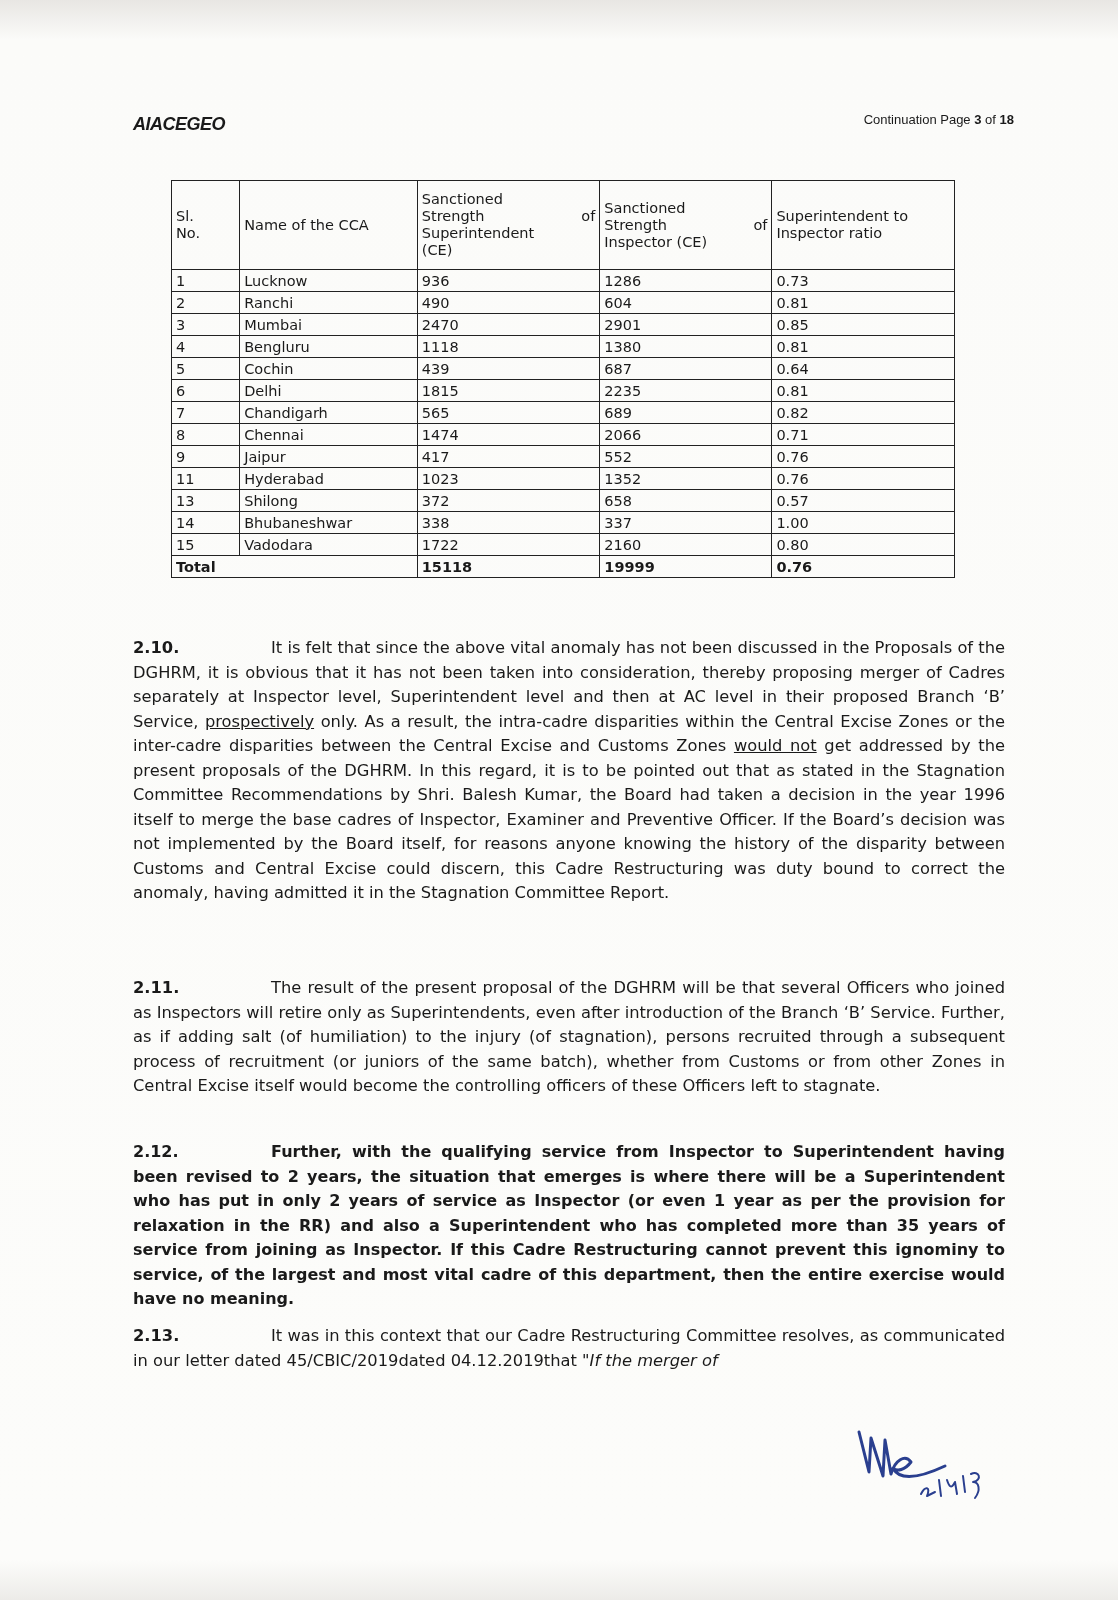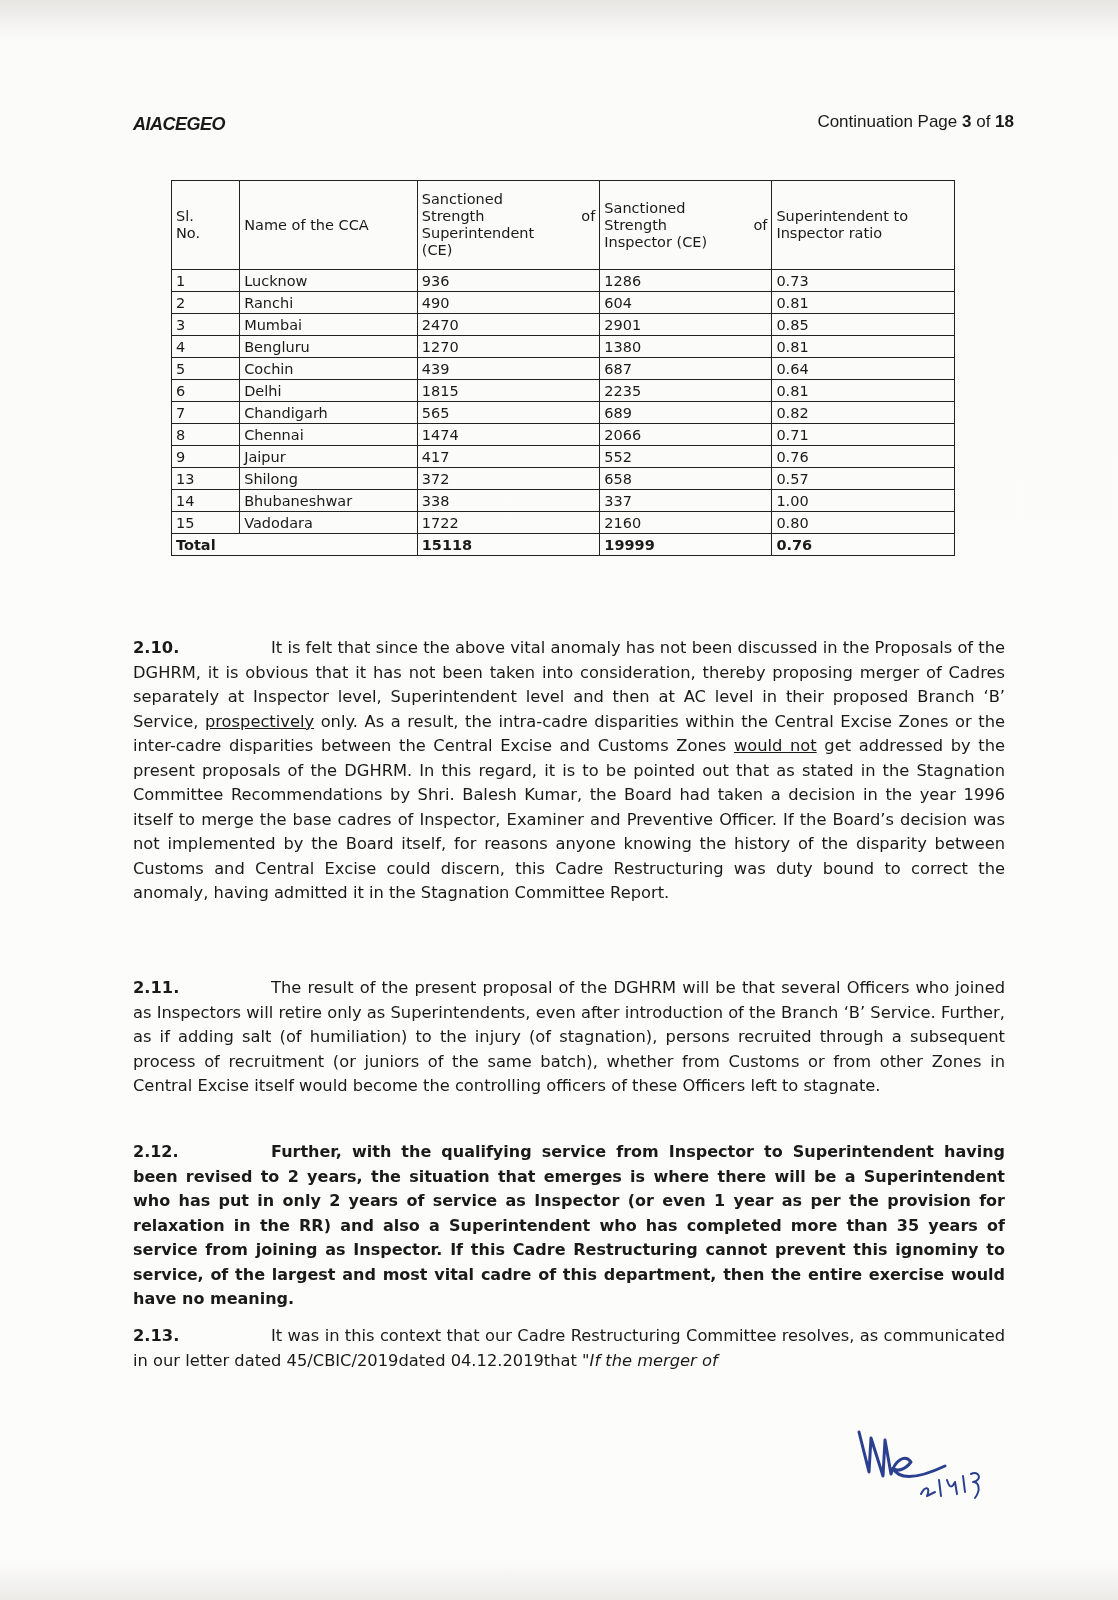--- a/index.html
+++ b/index.html
@@ -18,21 +18,21 @@
   }
   .header-left {
     position: absolute; left: 113px; top: 114px;
     font-family: "Liberation Sans", sans-serif;
     font-weight: bold; font-style: italic;
     font-size: 18px; letter-spacing: -0.5px; margin-left: 20px;
   }
   .header-right {
     position: absolute; right: 104px; top: 112px;
     font-family: "Liberation Sans", sans-serif;
-    font-size: 17px;
+    font-size: 13px;
   }
   .header-right b { font-weight: bold; }
 
   table.cca {
     position: absolute; left: 171px; top: 180px;
     width: 784px;
     border-collapse: collapse;
     font-family: "DejaVu Sans", sans-serif;
     font-size: 14.5px;
     line-height: 17px;
@@ -127,21 +127,21 @@
       <tr>
         <td>3</td>
         <td>Mumbai</td>
         <td>2470</td>
         <td>2901</td>
         <td>0.85</td>
       </tr>
       <tr>
         <td>4</td>
         <td>Bengluru</td>
-        <td>1270</td>
+        <td>1118</td>
         <td>1380</td>
         <td>0.81</td>
       </tr>
       <tr>
         <td>5</td>
         <td>Cochin</td>
         <td>439</td>
         <td>687</td>
         <td>0.64</td>
       </tr>
@@ -164,20 +164,27 @@
         <td>Chennai</td>
         <td>1474</td>
         <td>2066</td>
         <td>0.71</td>
       </tr>
       <tr>
         <td>9</td>
         <td>Jaipur</td>
         <td>417</td>
         <td>552</td>
+        <td>0.76</td>
+      </tr>
+      <tr>
+        <td>11</td>
+        <td>Hyderabad</td>
+        <td>1023</td>
+        <td>1352</td>
         <td>0.76</td>
       </tr>
       <tr>
         <td>13</td>
         <td>Shilong</td>
         <td>372</td>
         <td>658</td>
         <td>0.57</td>
       </tr>
       <tr>

